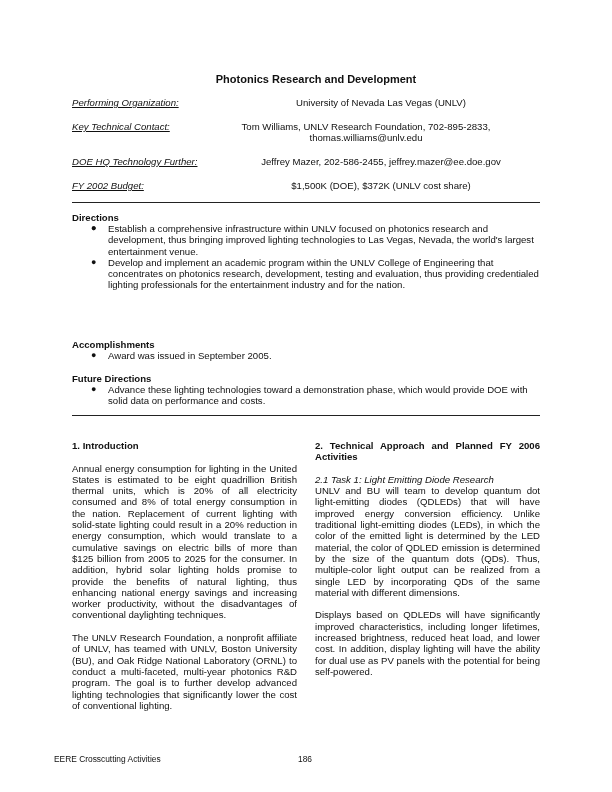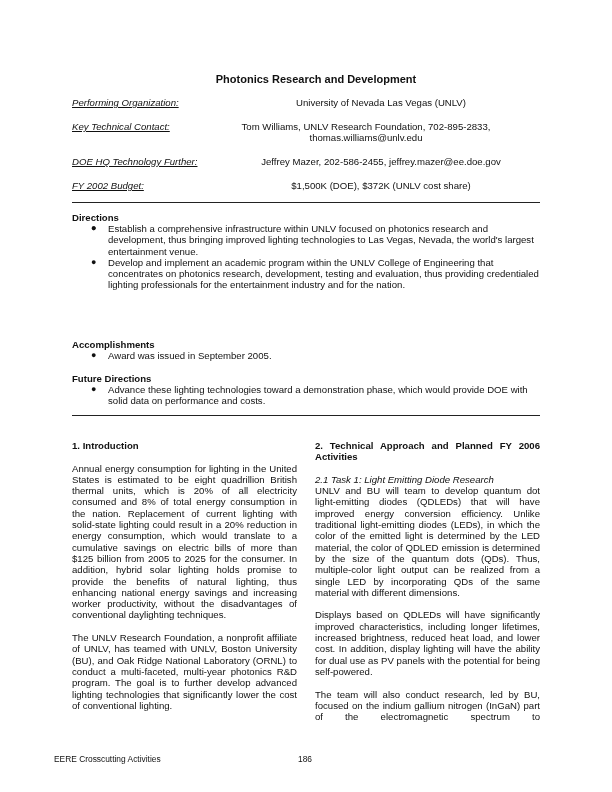--- a/index.html
+++ b/index.html
@@ -88,17 +88,16 @@
   <p>The UNLV Research Foundation, a nonprofit affiliate of UNLV, has teamed with UNLV, Boston University (BU), and Oak Ridge National Laboratory (ORNL) to conduct a multi-faceted, multi-year photonics R&amp;D program. The goal is to further develop advanced lighting technologies that significantly lower the cost of conventional lighting.</p>
 </div>
 
 <div class="col col-right">
   <h3>2. Technical Approach and Planned FY 2006 Activities</h3>
   <p style="margin:0;">
     <span class="subhead">2.1 Task 1: Light Emitting Diode Research</span>
   </p>
   <p>UNLV and BU will team to develop quantum dot light-emitting diodes (QDLEDs) that will have improved energy conversion efficiency.  Unlike traditional light-emitting diodes (LEDs), in which the color of the emitted light is determined by the LED material, the color of QDLED emission is determined by the size of the quantum dots (QDs). Thus, multiple-color light output can be realized from a single LED by incorporating QDs of the same material with different dimensions.</p>
   <p>Displays based on QDLEDs will have significantly improved characteristics, including longer lifetimes, increased brightness, reduced heat load, and lower cost.  In addition, display lighting will have the ability for dual use as PV panels with the potential for being self-powered.</p>
-  <p style="text-align-last: justify;">The team will also conduct research, led by BU, focused on the indium gallium nitrogen (InGaN) part of the electromagnetic spectrum to</p>
 </div>
 
 <div class="footer" style="left:54px;">EERE Crosscutting Activities</div>
 <div class="footer" style="left:298px;">186</div>
 
 </body></html>

